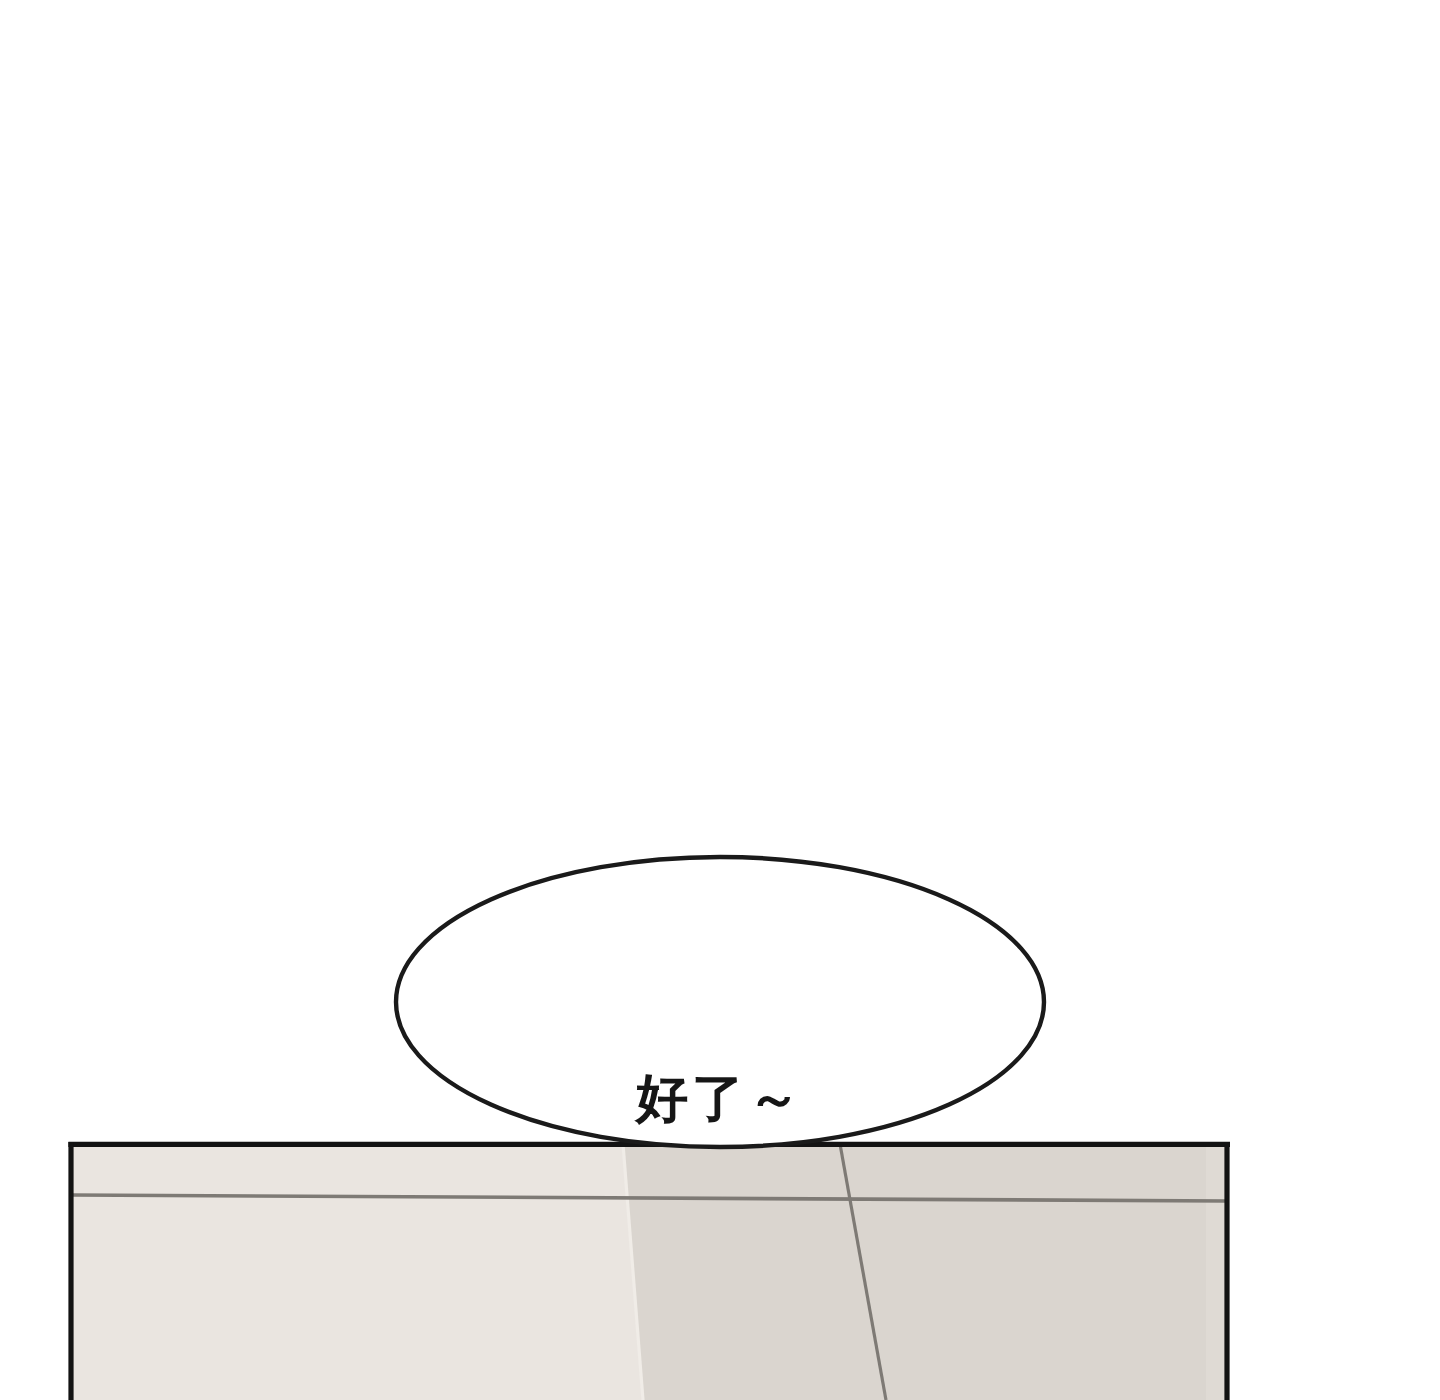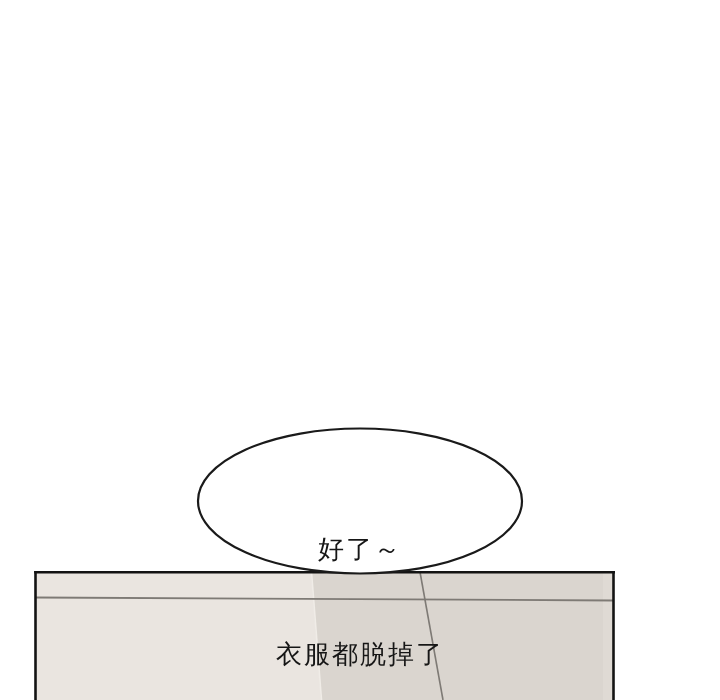--- a/index.html
+++ b/index.html
@@ -7,20 +7,21 @@
     padding: 0;
     background: #ffffff;
     font-family: "Liberation Sans", "DejaVu Sans", sans-serif;
   }
   .stage {
     position: relative;
     width: 720px;
     height: 700px;
     background: #ffffff;
     overflow: hidden;
+    font-weight: bold;
   }
   .art {
     position: absolute;
     left: 0;
     top: 0;
     width: 720px;
     height: 700px;
     display: block;
   }
   .bubble-text {
@@ -58,16 +59,15 @@
       <line x1="34.2" y1="572.2" x2="615" y2="572.2" stroke-width="2.6" stroke="#131313"></line>
       <line x1="35.5" y1="571" x2="35.5" y2="700" stroke-width="2.6" stroke="#131313"></line>
       <line x1="613.5" y1="571" x2="613.5" y2="700" stroke-width="2.6" stroke="#131313"></line>
     </g>
 
     <ellipse cx="360" cy="501" rx="162" ry="72.5" stroke="#1a1a1a" stroke-width="2.2" fill="#ffffff"></ellipse>
   </svg>
 
   <div class="bubble-text">
     <div>好了～</div>
-    <div>衣服都脱掉了</div>
   </div>
 
 </div>
 
 </body></html>

